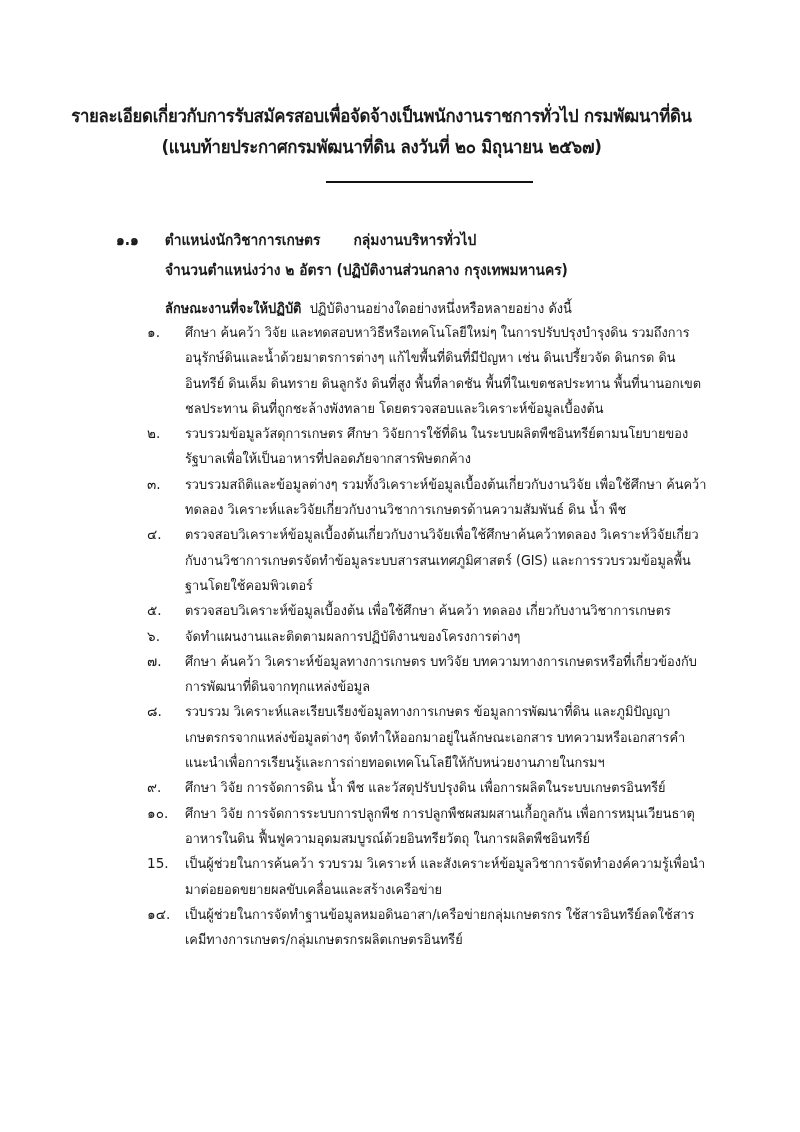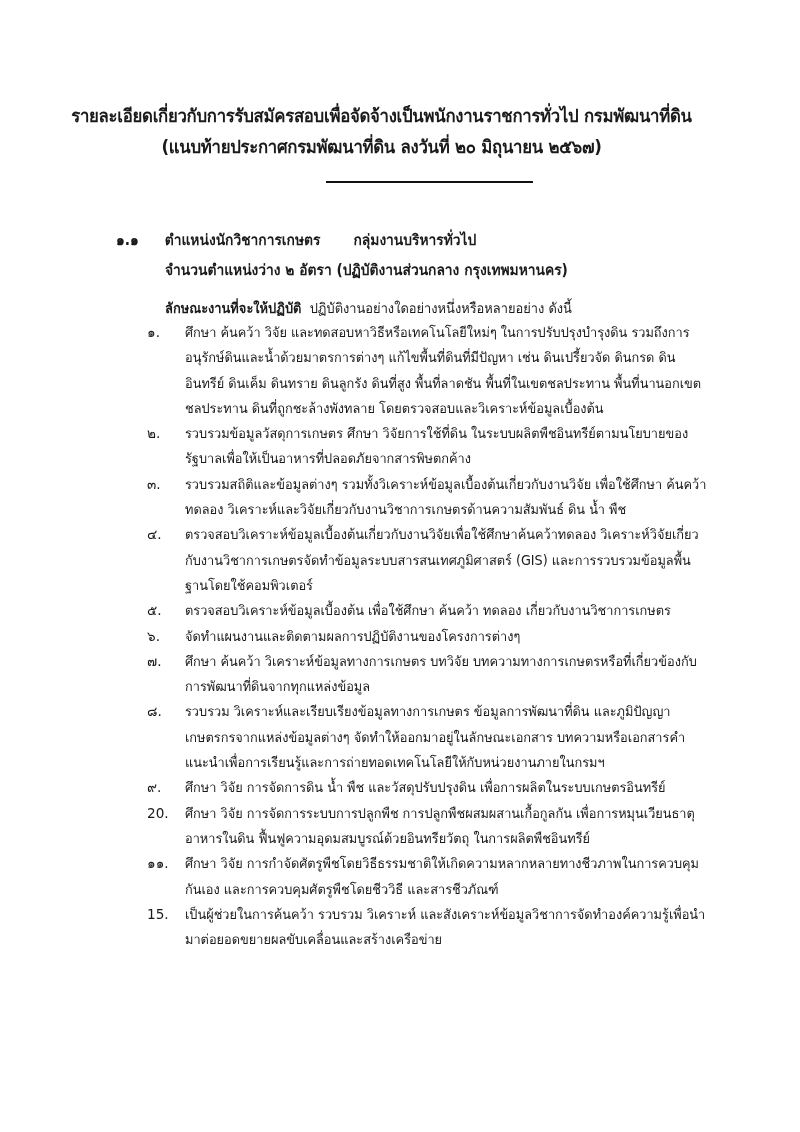--- a/index.html
+++ b/index.html
@@ -156,26 +156,26 @@
       </div>
     <div class="item">
         <span class="num">๘.</span>
         <span class="text">รวบรวม วิเคราะห์และเรียบเรียงข้อมูลทางการเกษตร ข้อมูลการพัฒนาที่ดิน และภูมิปัญญาเกษตรกรจากแหล่งข้อมูลต่างๆ จัดทำให้ออกมาอยู่ในลักษณะเอกสาร บทความหรือเอกสารคำแนะนำเพื่อการเรียนรู้และการถ่ายทอดเทคโนโลยีให้กับหน่วยงานภายในกรมฯ</span>
       </div>
     <div class="item">
         <span class="num">๙.</span>
         <span class="text">ศึกษา วิจัย การจัดการดิน น้ำ พืช และวัสดุปรับปรุงดิน เพื่อการผลิตในระบบเกษตรอินทรีย์</span>
       </div>
     <div class="item two">
-        <span class="num">20.</span>
+        <span class="num">๑๐.</span>
         <span class="text">ศึกษา วิจัย การจัดการระบบการปลูกพืช การปลูกพืชผสมผสานเกื้อกูลกัน เพื่อการหมุนเวียนธาตุอาหารในดิน ฟื้นฟูความอุดมสมบูรณ์ด้วยอินทรียวัตถุ ในการผลิตพืชอินทรีย์</span>
-      </div>
-    <div class="item two">
-        <span class="num">๑๑.</span>
-        <span class="text">ศึกษา วิจัย การกำจัดศัตรูพืชโดยวิธีธรรมชาติให้เกิดความหลากหลายทางชีวภาพในการควบคุมกันเอง และการควบคุมศัตรูพืชโดยชีววิธี และสารชีวภัณฑ์</span>
       </div>
     <div class="item two">
         <span class="num">15.</span>
         <span class="text">เป็นผู้ช่วยในการค้นคว้า รวบรวม วิเคราะห์ และสังเคราะห์ข้อมูลวิชาการจัดทำองค์ความรู้เพื่อนำมาต่อยอดขยายผลขับเคลื่อนและสร้างเครือข่าย</span>
+      </div>
+    <div class="item two">
+        <span class="num">๑๔.</span>
+        <span class="text">เป็นผู้ช่วยในการจัดทำฐานข้อมูลหมอดินอาสา/เครือข่ายกลุ่มเกษตรกร ใช้สารอินทรีย์ลดใช้สารเคมีทางการเกษตร/กลุ่มเกษตรกรผลิตเกษตรอินทรีย์</span>
       </div>
   </div>
 
 </div>
 
 </body></html>

